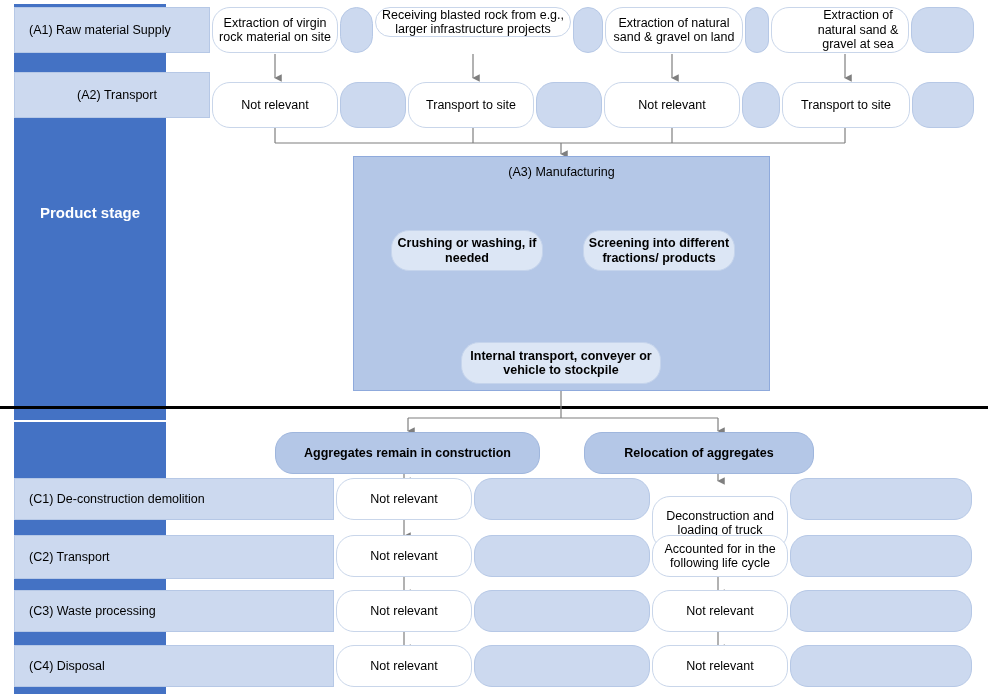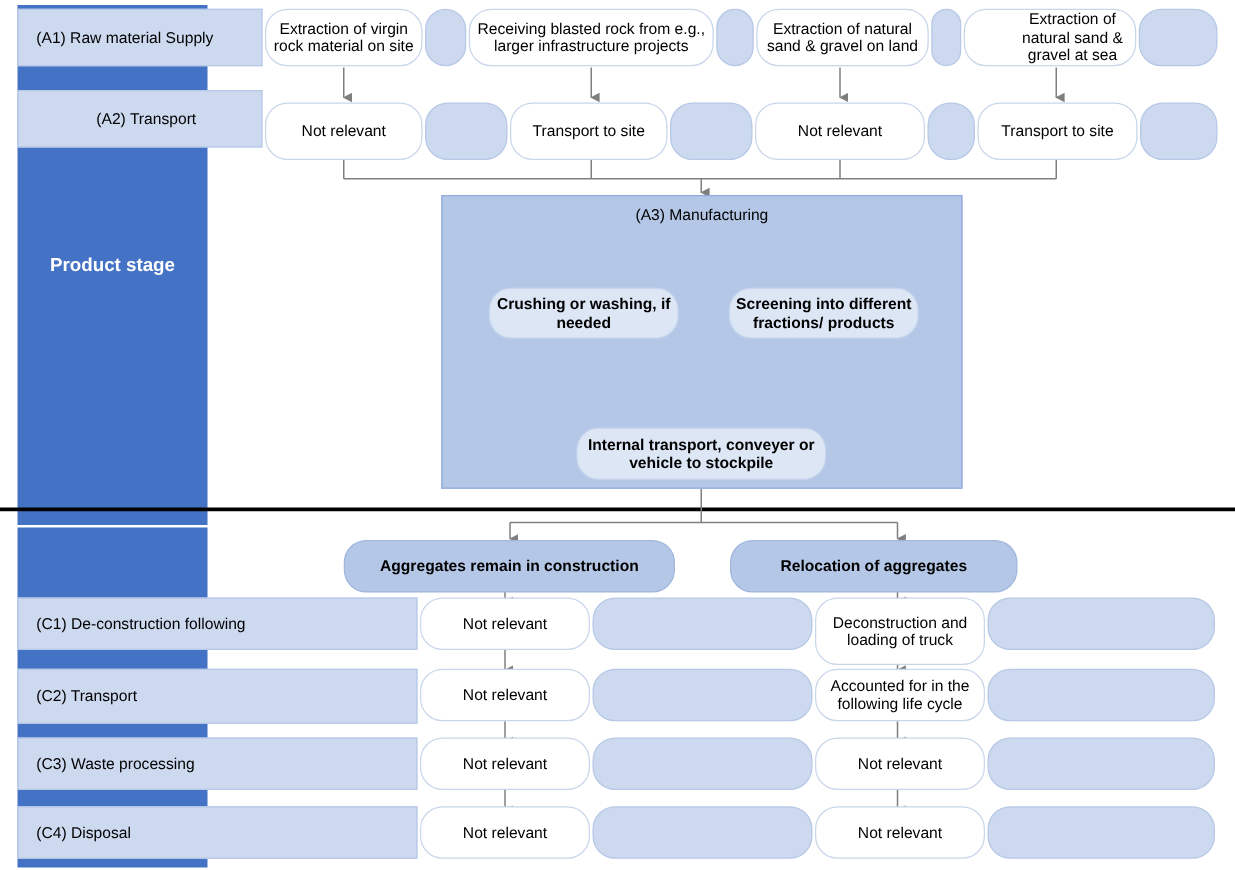--- a/index.html
+++ b/index.html
@@ -91,21 +91,21 @@
 
   <div class="rowlabel" style="left:14px;top:7px;width:196px;height:46px;">
     <span class="lbl">(A1) Raw material Supply</span>
   </div>
 
   <div class="box whitebox" style="left:212px;top:7px;width:126px;height:46px;">
     <span class="lbl">Extraction of virgin rock material on site</span>
   </div>
   <div class="box lightblue" style="left:340px;top:7px;width:33px;height:46px;"></div>
 
-  <div class="box whitebox" style="left:375px;top:7px;width:196px;height:46px;">
+  <div class="box whitebox" style="left:375px;top:7px;width:196px;height:30px;">
     <span class="lbl">Receiving blasted rock from e.g., larger infrastructure projects</span>
   </div>
   <div class="box lightblue" style="left:573px;top:7px;width:30px;height:46px;"></div>
 
   <div class="box whitebox" style="left:605px;top:7px;width:138px;height:46px;">
     <span class="lbl">Extraction of natural sand &amp; gravel on land</span>
   </div>
   <div class="box lightblue" style="left:745px;top:7px;width:24px;height:46px;"></div>
 
   <div class="box whitebox" style="left:771px;top:7px;width:138px;height:46px;padding-left:36px;">
@@ -154,27 +154,27 @@
   </div>
 
   <div class="box midblue bold" style="left:275px;top:432px;width:265px;height:42px;">
     <span class="lbl">Aggregates remain in construction</span>
   </div>
   <div class="box midblue bold" style="left:584px;top:432px;width:230px;height:42px;">
     <span class="lbl">Relocation of aggregates</span>
   </div>
 
   <div class="rowlabel" style="left:14px;top:478px;width:320px;height:42px;">
-    <span class="lbl">(C1) De-construction following</span>
+    <span class="lbl">(C1) De-construction demolition</span>
   </div>
   <div class="box whitebox" style="left:336px;top:478px;width:136px;height:42px;">
     <span class="lbl">Not relevant</span>
   </div>
   <div class="box lightblue" style="left:474px;top:478px;width:176px;height:42px;"></div>
-  <div class="box whitebox" style="left:652px;top:478px;width:136px;height:54px;">
+  <div class="box whitebox" style="left:652px;top:496px;width:136px;height:54px;">
     <span class="lbl">Deconstruction and loading of truck</span>
   </div>
   <div class="box lightblue" style="left:790px;top:478px;width:182px;height:42px;"></div>
 
   <div class="rowlabel" style="left:14px;top:535px;width:320px;height:44px;">
     <span class="lbl">(C2) Transport</span>
   </div>
   <div class="box whitebox" style="left:336px;top:535px;width:136px;height:42px;">
     <span class="lbl">Not relevant</span>
   </div>

